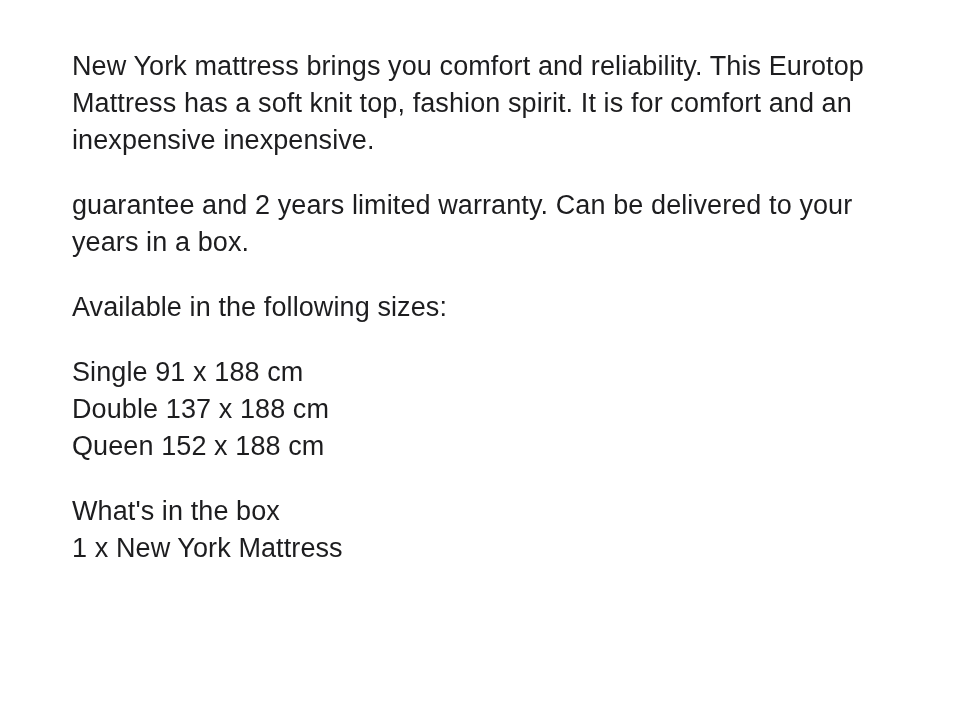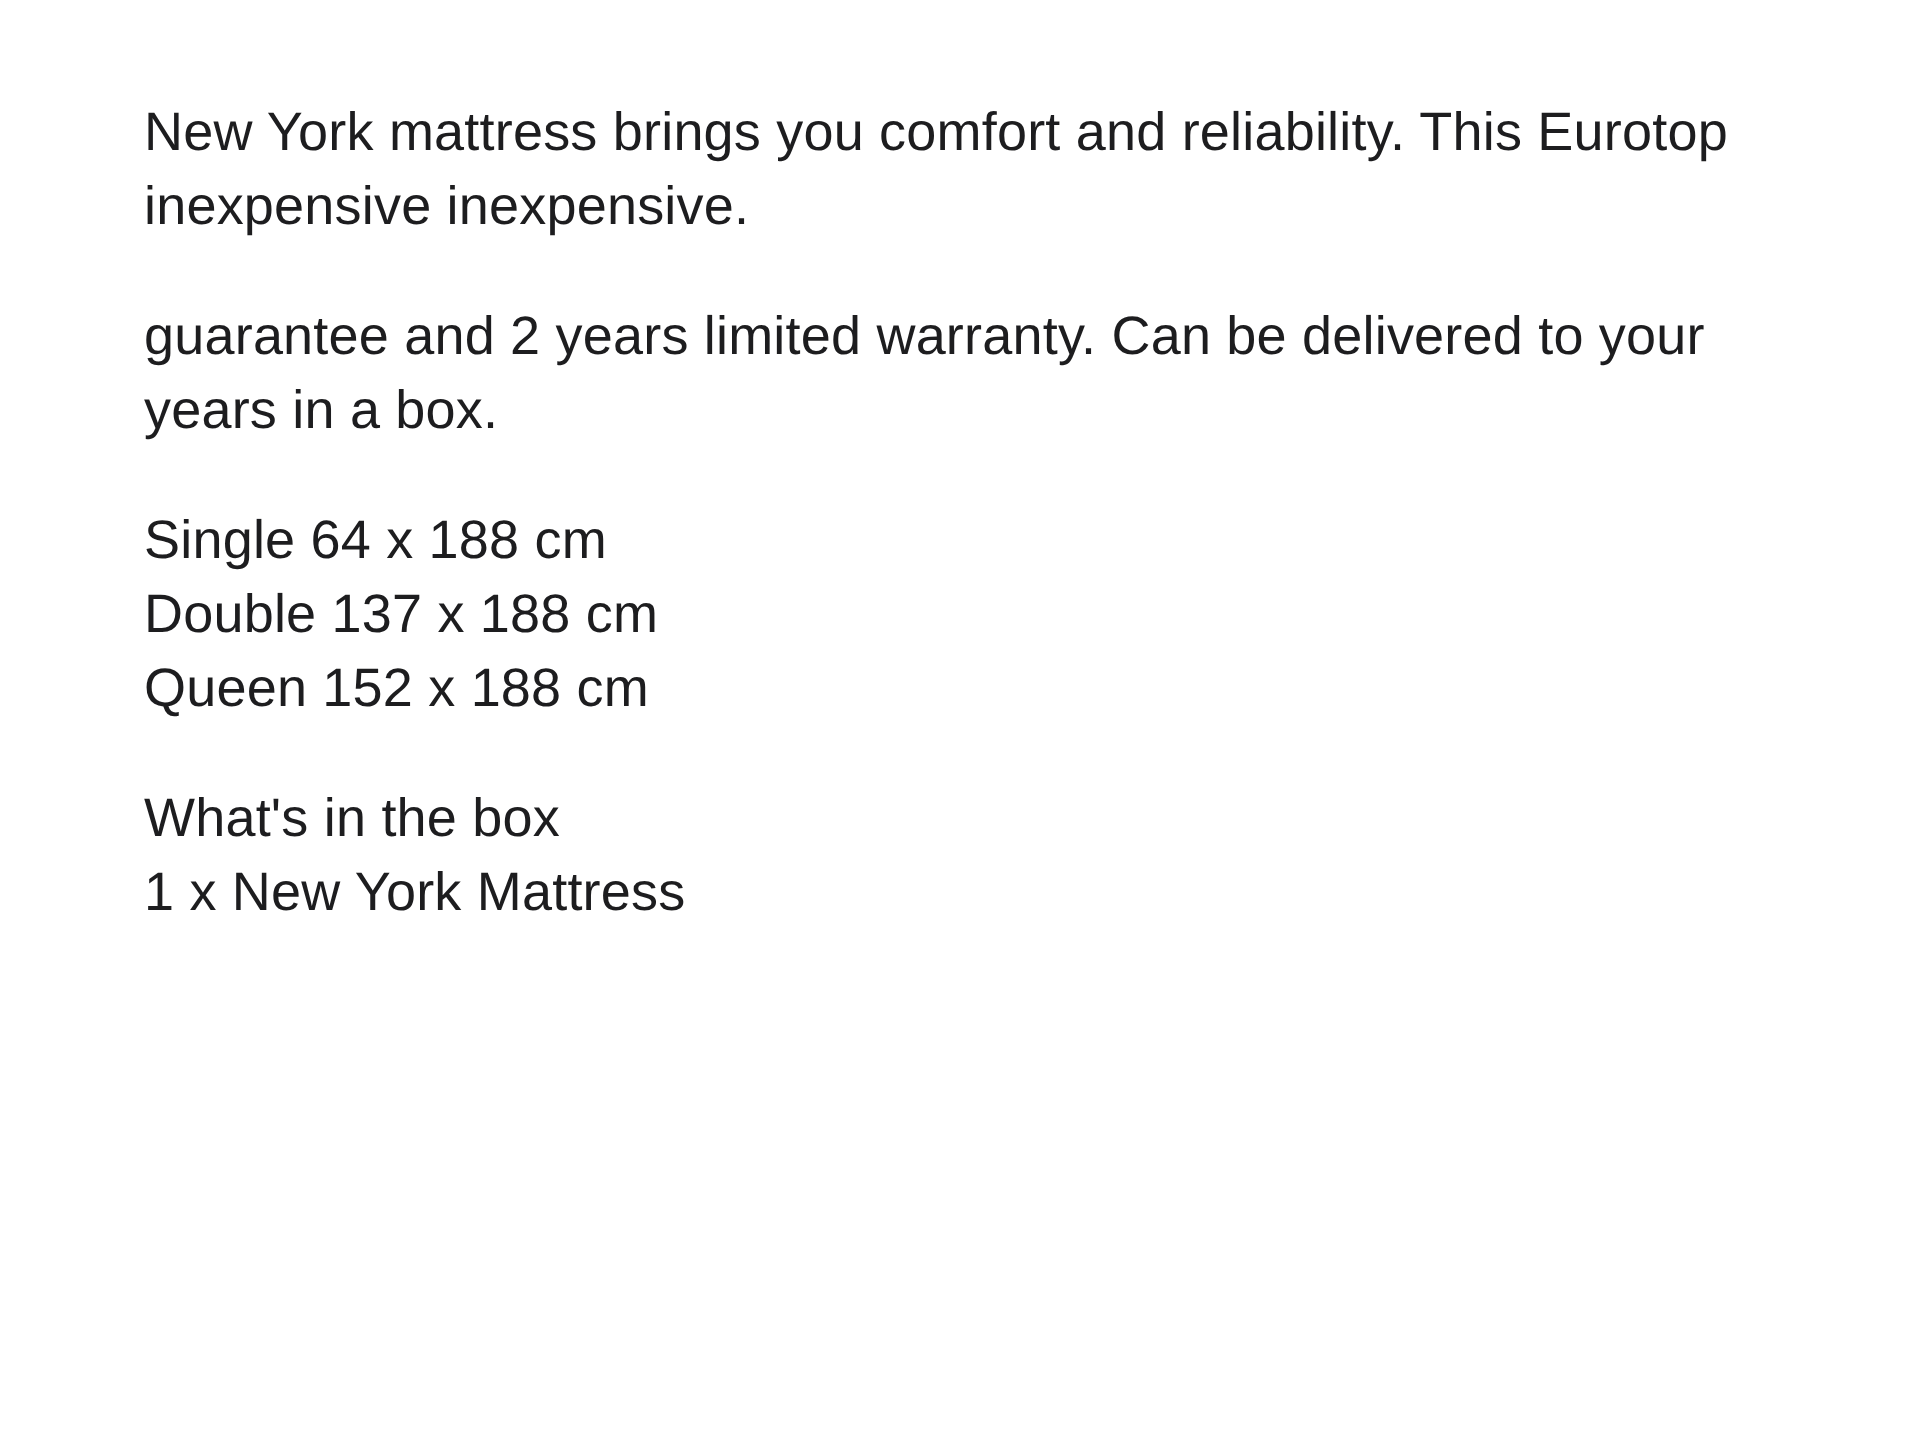--- a/index.html
+++ b/index.html
@@ -31,31 +31,35 @@
     letter-spacing: 0.1px;
   }
 </style>
 </head>
 <body>
 
 <div class="page">
 
   <div class="para">
     <div class="line">New York mattress brings you comfort and reliability. This Eurotop</div>
+    <div class="line">Mattress has a soft knit top, fashion spirit. It is for comfort and an</div>
     <div class="line">inexpensive inexpensive.</div>
   </div>
 
   <div class="para">
     <div class="line">guarantee and 2 years limited warranty. Can be delivered to your</div>
     <div class="line">years in a box.</div>
   </div>
 
+  <div class="para">
+    <div class="line">Available in the following sizes:</div>
+  </div>
 
   <div class="para">
-    <div class="line">Single 64 x 188 cm</div>
+    <div class="line">Single 91 x 188 cm</div>
     <div class="line">Double 137 x 188 cm</div>
     <div class="line">Queen 152 x 188 cm</div>
   </div>
 
   <div class="para">
     <div class="line">What's in the box</div>
     <div class="line">1 x New York Mattress</div>
   </div>
 
 </div>

